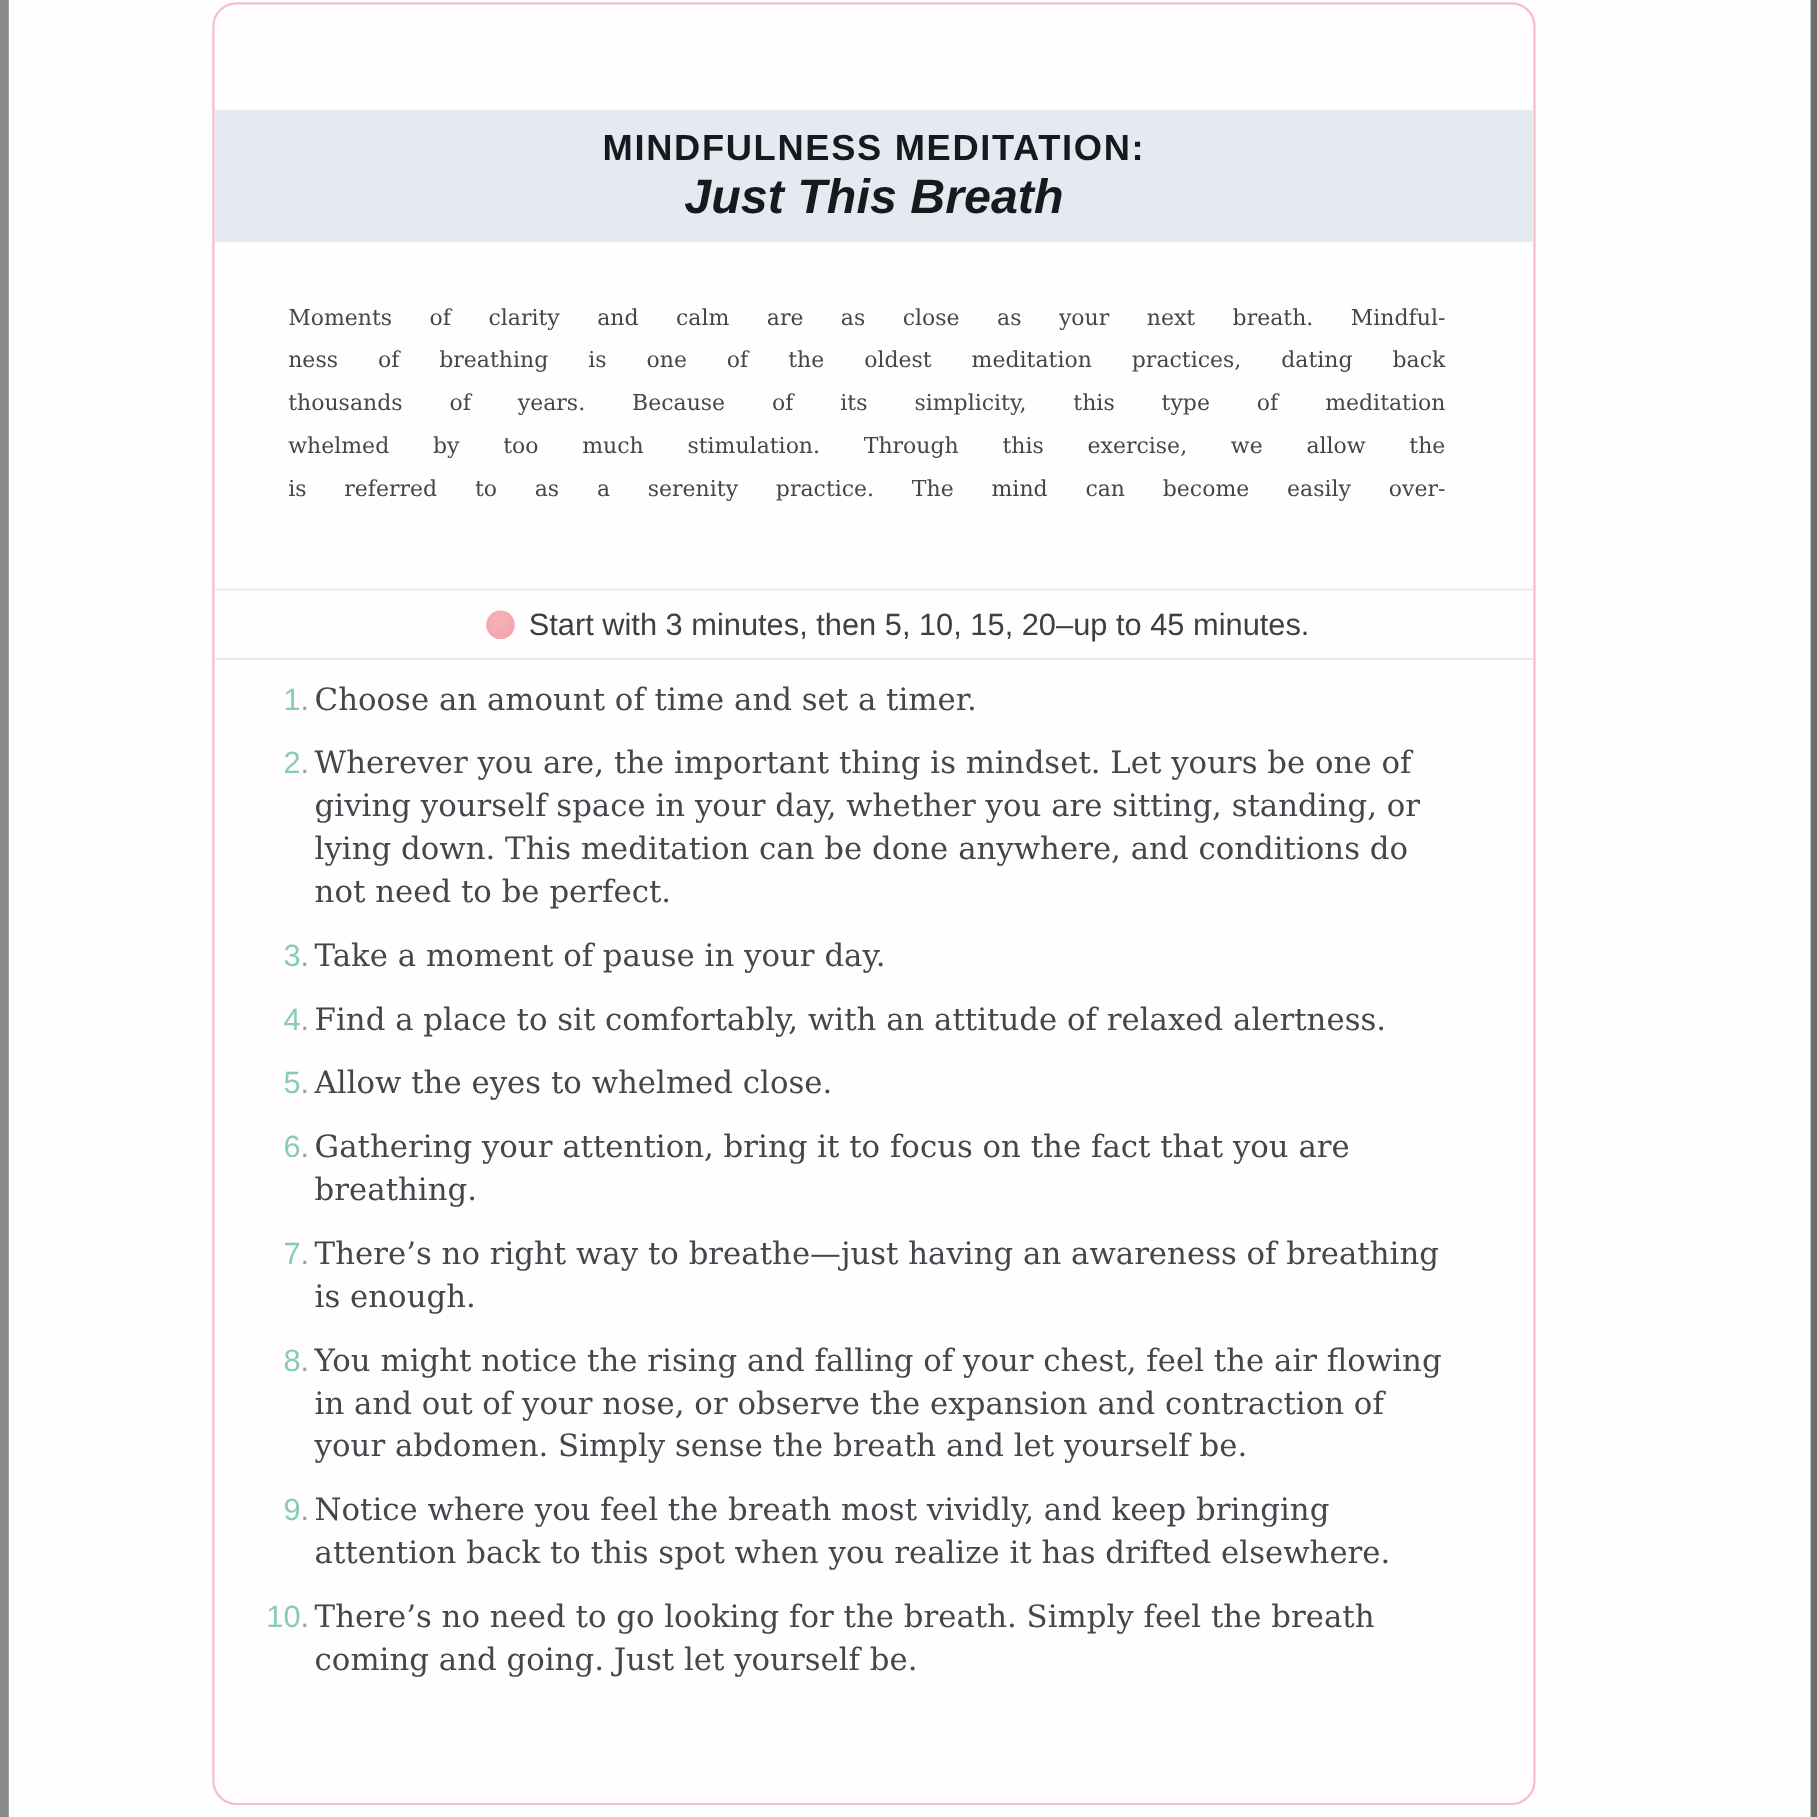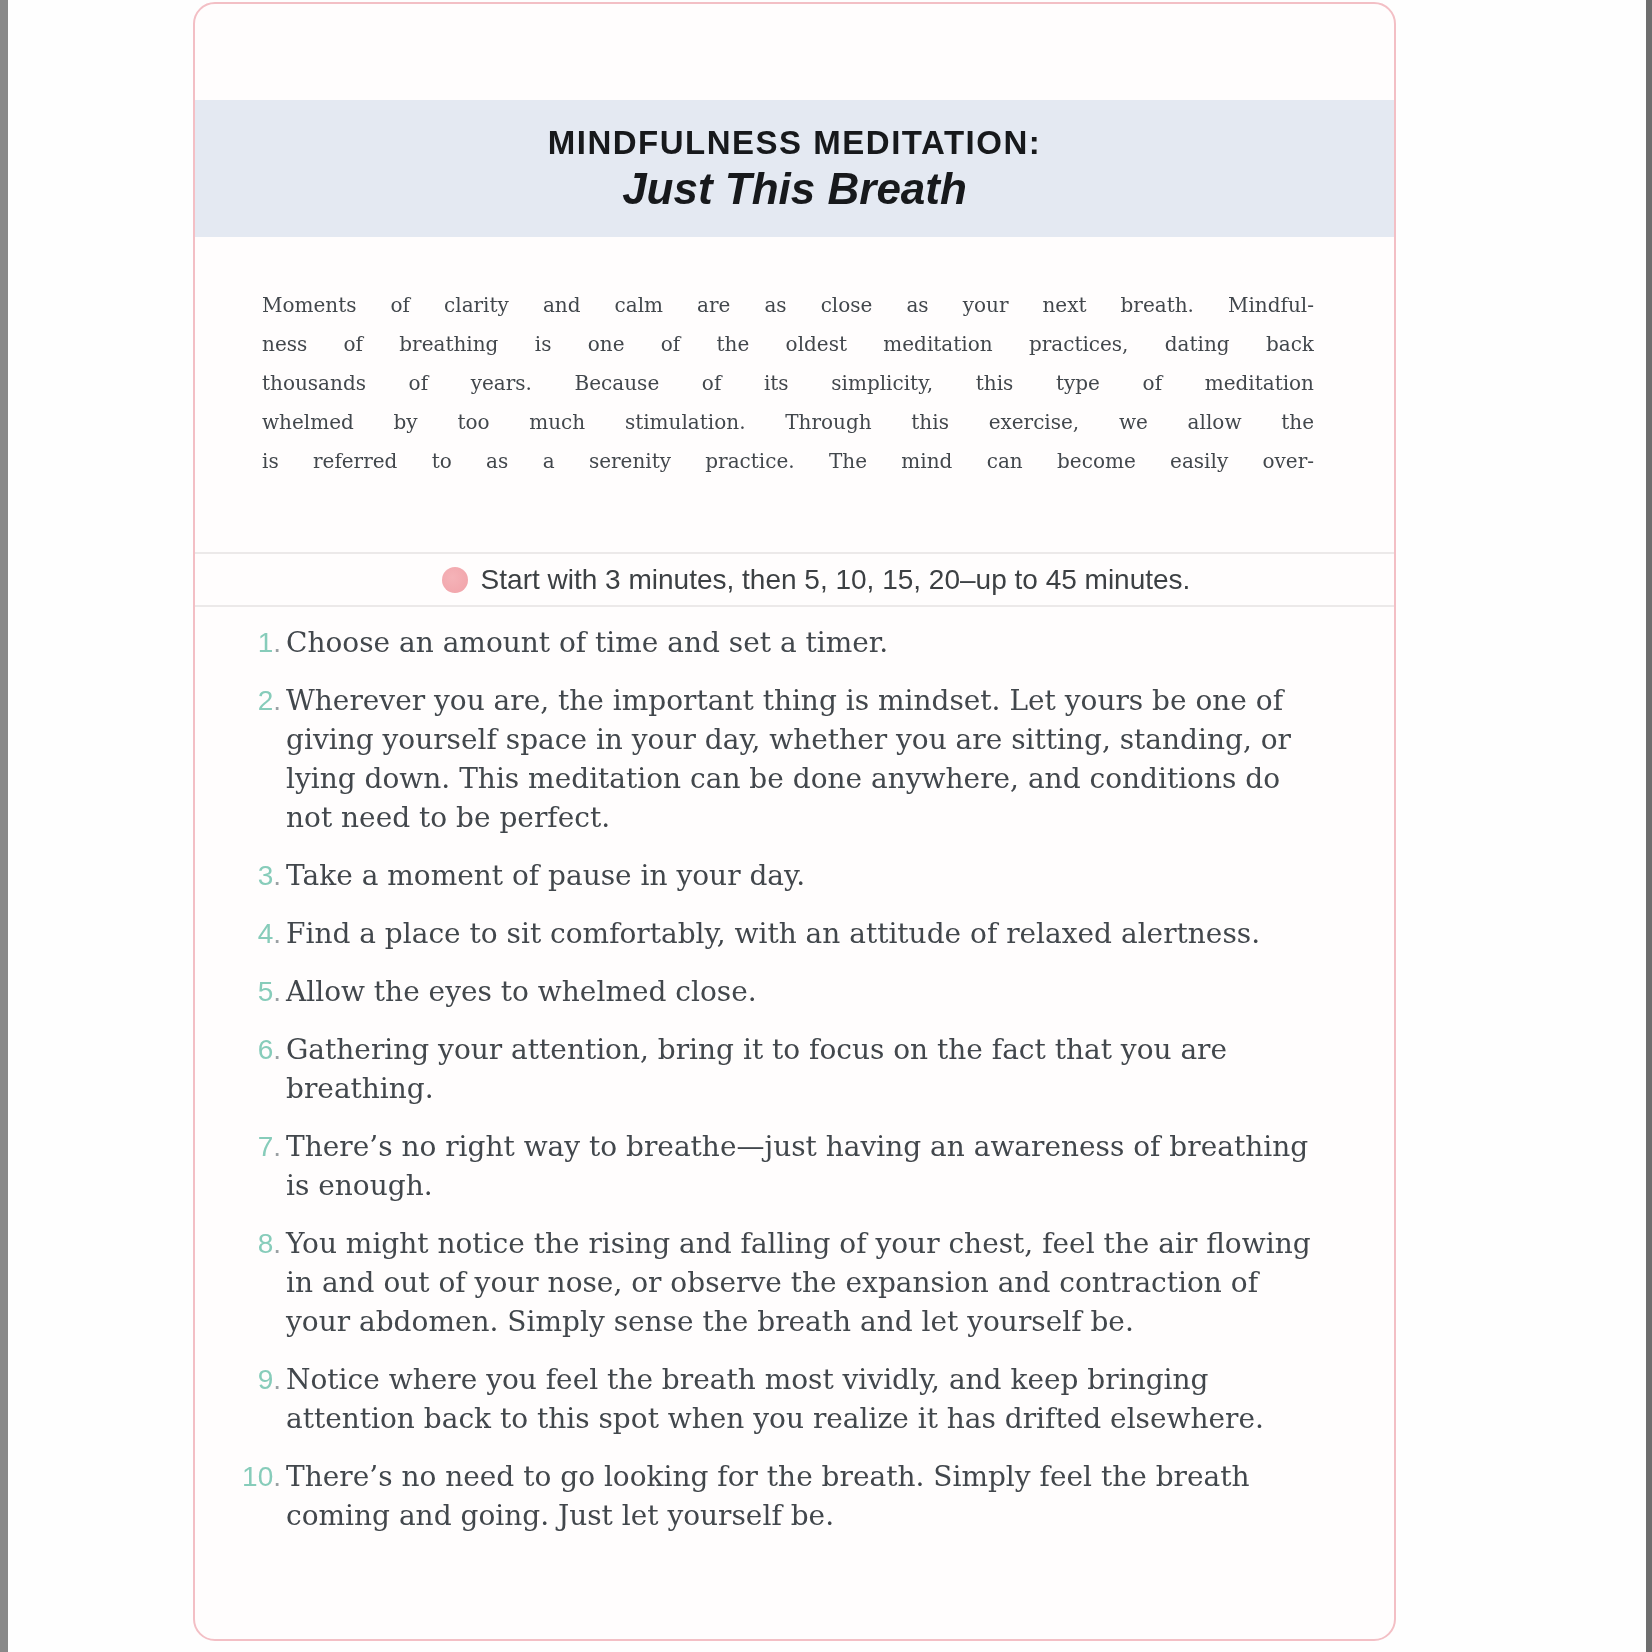--- a/index.html
+++ b/index.html
@@ -30,21 +30,21 @@
     left:193px;top:2px;
     width:1203px;height:1639px;
     background:#fffdfd;
     border:2px solid var(--border-pink);
     border-radius:22px;
     overflow:hidden;
   }
 
   .title-band{
     margin-top:96px;
-    height:137px;
+    height:120px;
     background:var(--band-blue);
     display:flex;flex-direction:column;
     align-items:center;justify-content:center;
     gap:2px;
   }
   .title{
     font-family:"Liberation Sans", sans-serif;
     font-weight:700;
     font-size:33px;
     letter-spacing:1.5px;
@@ -70,21 +70,21 @@
   .intro-line{
     text-align:justify;
     text-align-last:justify;
   }
   .intro-line.last{
     text-align-last:left;
   }
 
   .timing-band{
     margin-top:71px;
-    height:55px;
+    height:65px;
     border-top:2px solid var(--rule-gray);
     border-bottom:2px solid var(--rule-gray);
     display:flex;
     align-items:center;
     justify-content:center;
     gap:13px;
     font-family:"Liberation Sans", sans-serif;
     font-size:28px;
     color:#3c4043;
     padding-left:43px;

